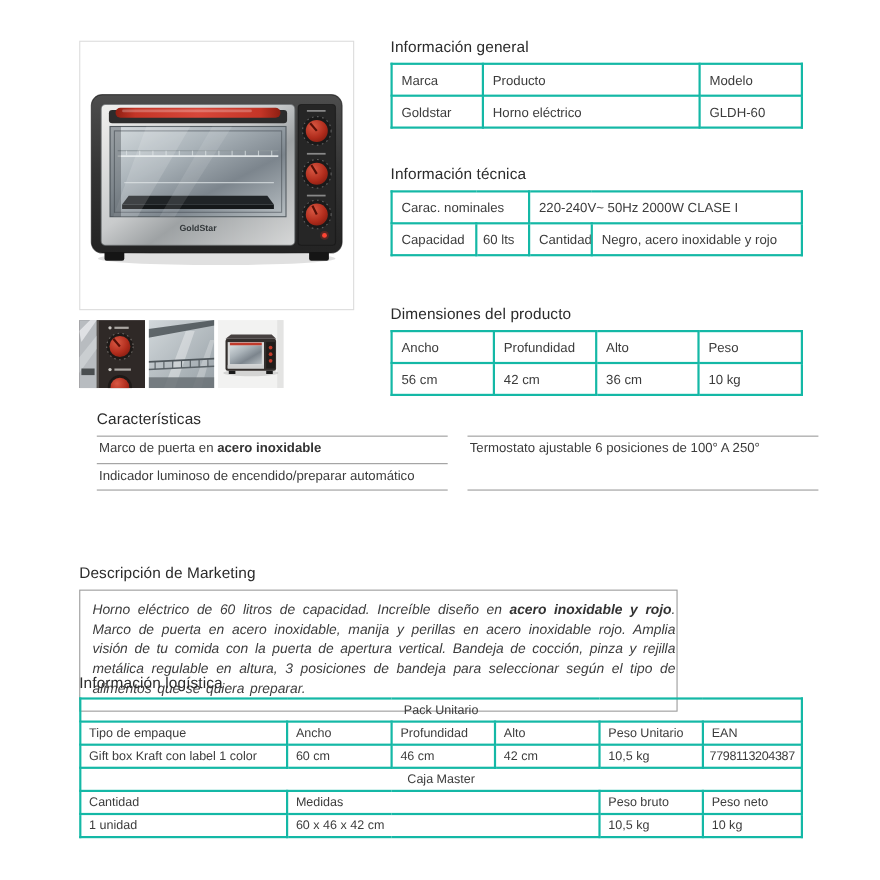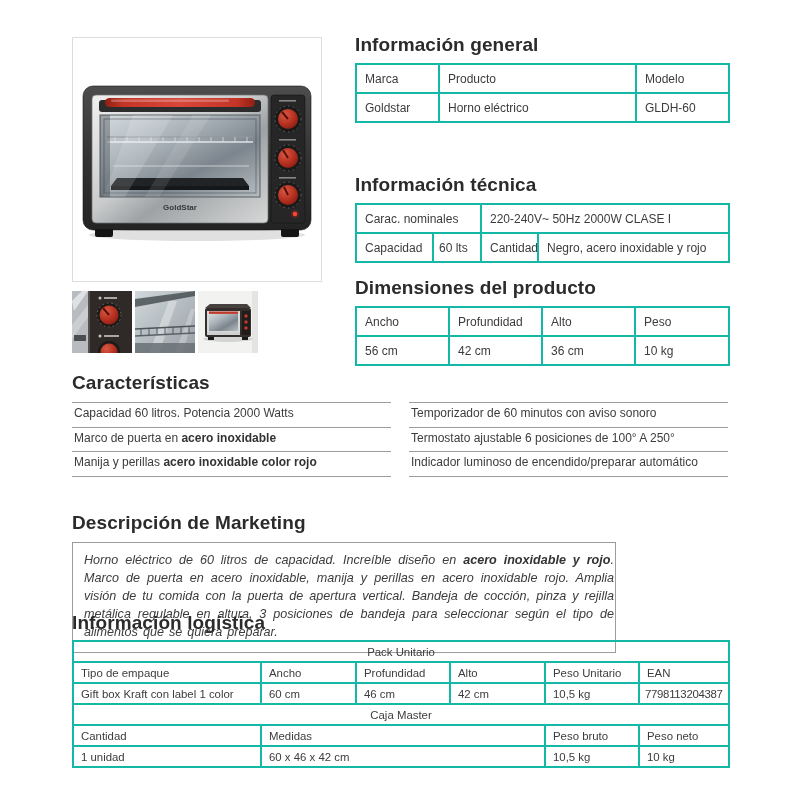--- a/index.html
+++ b/index.html
@@ -3,44 +3,44 @@
 <meta charset="utf-8">
 <style>
   * { box-sizing: border-box; }
   html, body { margin: 0; padding: 0; }
   body {
     width: 800px; height: 800px; position: relative; overflow: hidden;
     background: #ffffff; color: #3c3c3c;
     font-family: "Liberation Sans", sans-serif;
   }
   .section-title {
-    font-weight: 700; font-size: 19px; color: #2b2b2b; letter-spacing: .1px; margin: 0;
+    font-weight: 400; font-size: 14px; color: #2b2b2b; letter-spacing: .1px; margin: 0;
   }
   
   .info-col { position: absolute; left: 355px; top: 34px; width: 373px; }
   .sec { position: absolute; left: 0; width: 373px; }
   #sec-general { top: 0; }
-  #sec-tecnica { top: 116px; margin-top: 24px; }
+  #sec-tecnica { top: 116px; }
   #sec-dim     { top: 243px; }
   .sec .section-title { margin-bottom: 7px; }
   table.tbl { border-collapse: collapse; table-layout: fixed; width: 373px; }
   .tbl td {
     border: 2px solid #14b8a6; font-size: 12px; color: #3c3c3c;
     padding: 4px 8px; vertical-align: middle; overflow: hidden;
   }
   .tbl.info td { height: 29px; }
   
   .main-image-box {
     position: absolute; left: 72px; top: 37px; width: 250px; height: 245px;
     border: 1px solid #dcdcdc; background: #fff;
   }
   .thumbs { position: absolute; left: 72px; top: 291px; display: flex; gap: 3px; }
   .thumb { width: 60px; height: 62px; overflow: hidden; }
   
-  .block-carac { position: absolute; left: 72px; top: 372px; width: 656px; }
+  .block-carac { position: absolute; left: 88px; top: 372px; width: 656px; }
   .char-rows { margin-top: 8px; }
   .char-row { display: flex; gap: 18px; }
   .char-cell {
     width: 319px; border-top: 1px solid #9c9c9c;
     padding: 3px 2px 5px 2px; font-size: 12px; line-height: 1.3;
   }
   .char-row.closing .char-cell { padding: 0; height: 0; border-top: 1px solid #9c9c9c; }
   b { font-weight: 700; color: #333; text-align: center; }
   
   .block-marketing { position: absolute; left: 72px; top: 512px; width: 544px; }
@@ -308,29 +308,24 @@
         </tr>
         </tbody>
       </table>
     </div>
   </div>
 
   <div class="block-carac">
     <h3 class="section-title">Características</h3>
     <div class="char-rows">
       <div class="char-row">
-        <div class="char-cell"><span>Capacidad 60 litros. Potencia 2000 Watts</span><b></b></div>
-        <div class="char-cell"><span>Temporizador de 60 minutos con aviso sonoro</span><b></b></div>
-      </div>
-      <div class="char-row">
         <div class="char-cell"><span>Marco de puerta en </span><b>acero inoxidable</b></div>
         <div class="char-cell"><span>Termostato ajustable 6 posiciones de 100° A 250°</span><b></b></div>
       </div>
       <div class="char-row">
-        <div class="char-cell"><span>Manija y perillas </span><b>acero inoxidable color rojo</b></div>
         <div class="char-cell"><span>Indicador luminoso de encendido/preparar automático</span><b></b></div>
       </div>
       <div class="char-row closing">
         <div class="char-cell"></div>
         <div class="char-cell"></div>
       </div>
     </div>
   </div>
 
   <div class="block-marketing">

